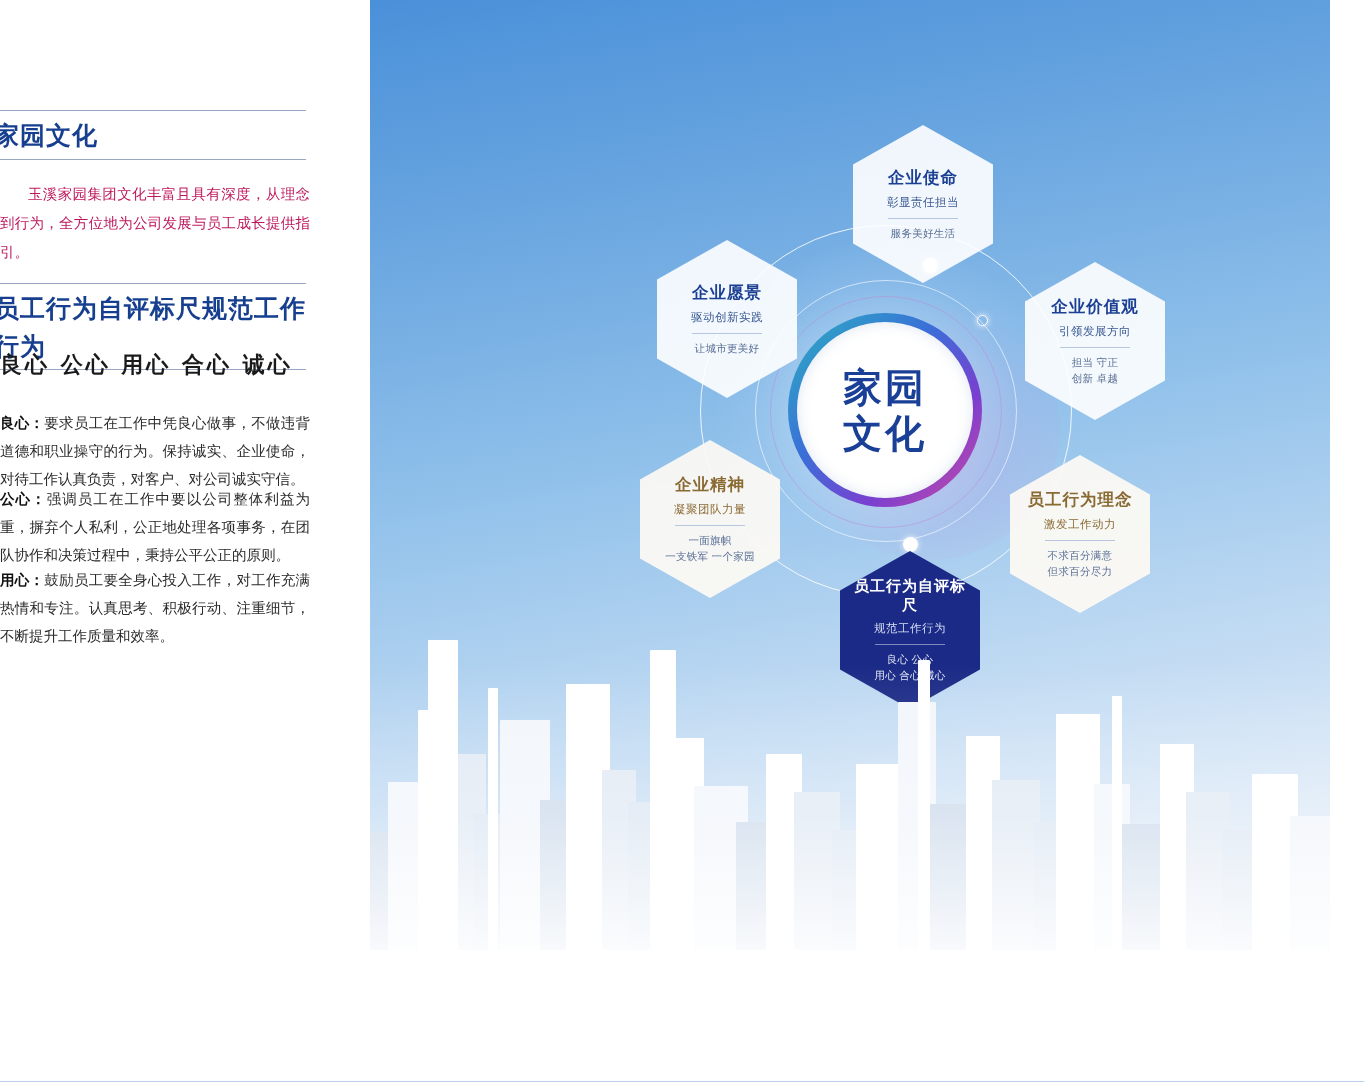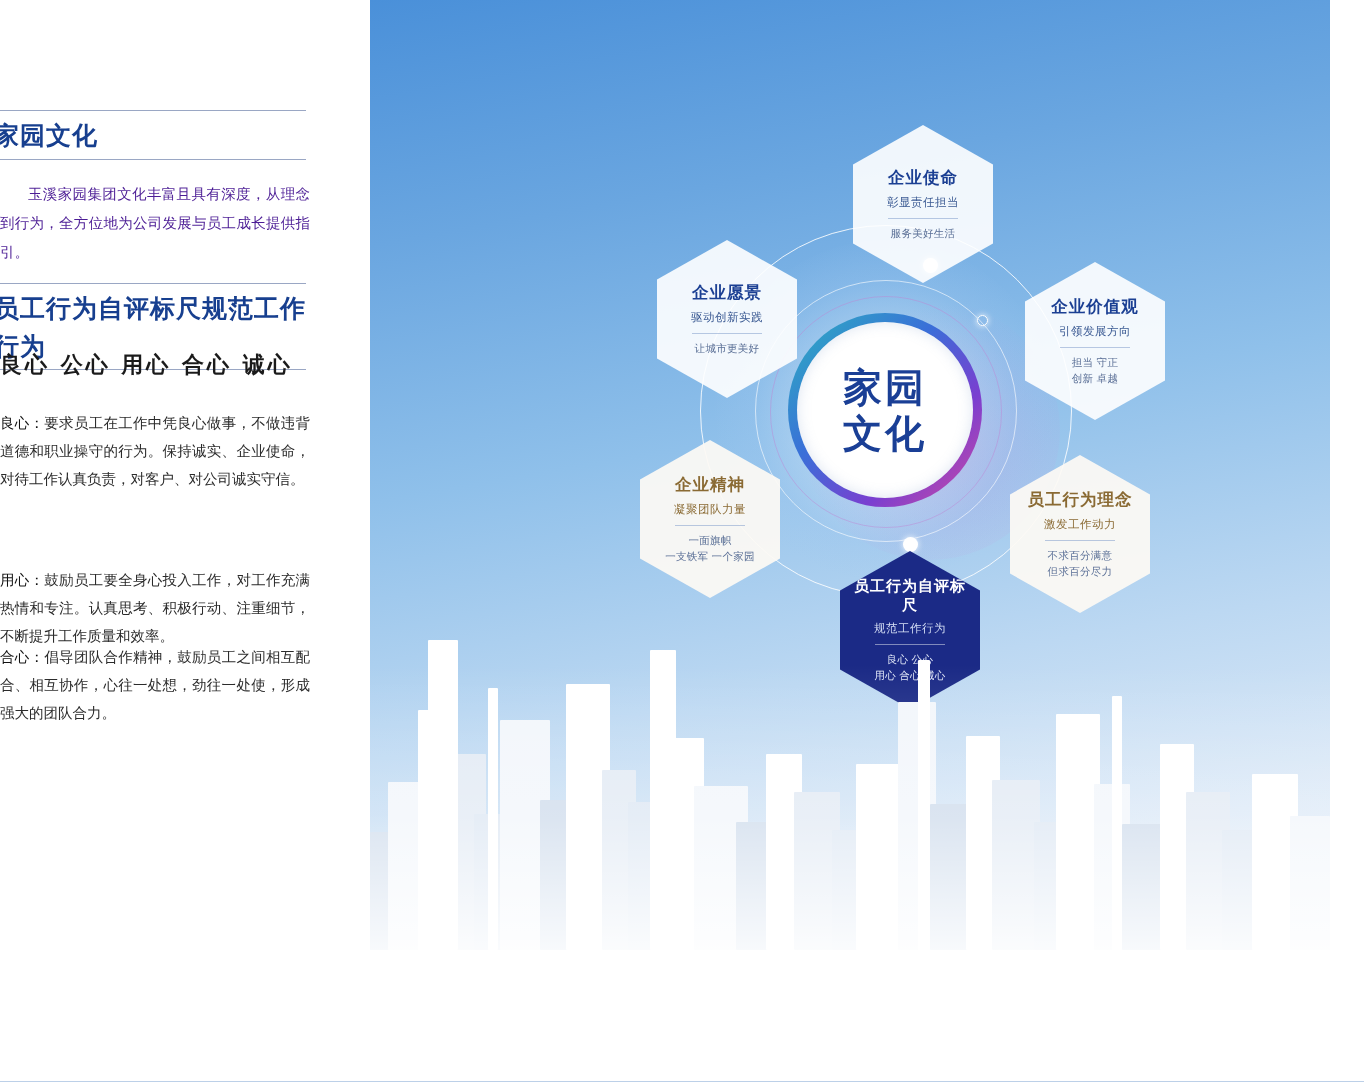--- a/index.html
+++ b/index.html
@@ -50,21 +50,21 @@
   }
 
   #intro-title-wrap { top: 110px; }
   #intro-paragraph {
     position: absolute;
     top: 180px;
     left: 0;
     width: 310px;
     font-size: 14.5px;
     line-height: 2.0;
-    color: #4c1d95;
+    color: #be185d;
     text-indent: 28px;
     text-align: justify;
   }
 
   #code-title-wrap { top: 283px; }
 
   #five-hearts {
     position: absolute;
     top: 350px;
     left: 0;
@@ -79,21 +79,21 @@
   .heart-para {
     position: absolute;
     left: 0;
     width: 310px;
     font-size: 14.5px;
     line-height: 1.95;
     color: #2b2b2b;
     text-align: justify;
   }
   .heart-para b {
-    font-weight: normal;
+    font-weight: bold;
     color: #111;
   }
 
   #para-liangxin { top: 394px; }
   #para-gongxin  { top: 470px; }
   #para-yongxin  { top: 551px; }
   #para-hexin    { top: 628px; }
   #para-chengxin { top: 705px; }
 
   
@@ -267,28 +267,28 @@
     <div class="section-title serif2">员工行为自评标尺规范工作行为</div>
     <div class="rule"></div>
   </div>
 
   <div id="five-hearts">良心 公心 用心 合心 诚心</div>
 
   <p class="heart-para" id="para-liangxin">
     <b>良心：</b><span>要求员工在工作中凭良心做事，不做违背道德和职业操守的行为。保持诚实、企业使命，对待工作认真负责，对客户、对公司诚实守信。</span>
   </p>
 
+  <p class="heart-para" id="para-gongxin">
+    <b>公心：</b><span>强调员工在工作中要以公司整体利益为重，摒弃个人私利，公正地处理各项事务，在团队协作和决策过程中，秉持公平公正的原则。</span>
+  </p>
 
   <p class="heart-para" id="para-yongxin">
     <b>用心：</b><span>鼓励员工要全身心投入工作，对工作充满热情和专注。认真思考、积极行动、注重细节，不断提升工作质量和效率。</span>
   </p>
 
-  <p class="heart-para" id="para-hexin">
-    <b>合心：</b><span>倡导团队合作精神，鼓励员工之间相互配合、相互协作，心往一处想，劲往一处使，形成强大的团队合力。</span>
-  </p>
 
 
 </div>
 
 <div id="right-panel">
 
   <div class="glow" style="left:345px; top:240px; width:340px; height:340px;
               background: radial-gradient(circle at 50% 50%, rgba(255,255,255,0.55) 0%, rgba(160,200,240,0.25) 55%, rgba(160,200,240,0) 72%);"></div>
   <div class="glow" style="left:430px; top:300px; width:260px; height:260px;
               background: radial-gradient(circle at 60% 60%, rgba(200,140,220,0.22) 0%, rgba(200,140,220,0) 70%);"></div>

